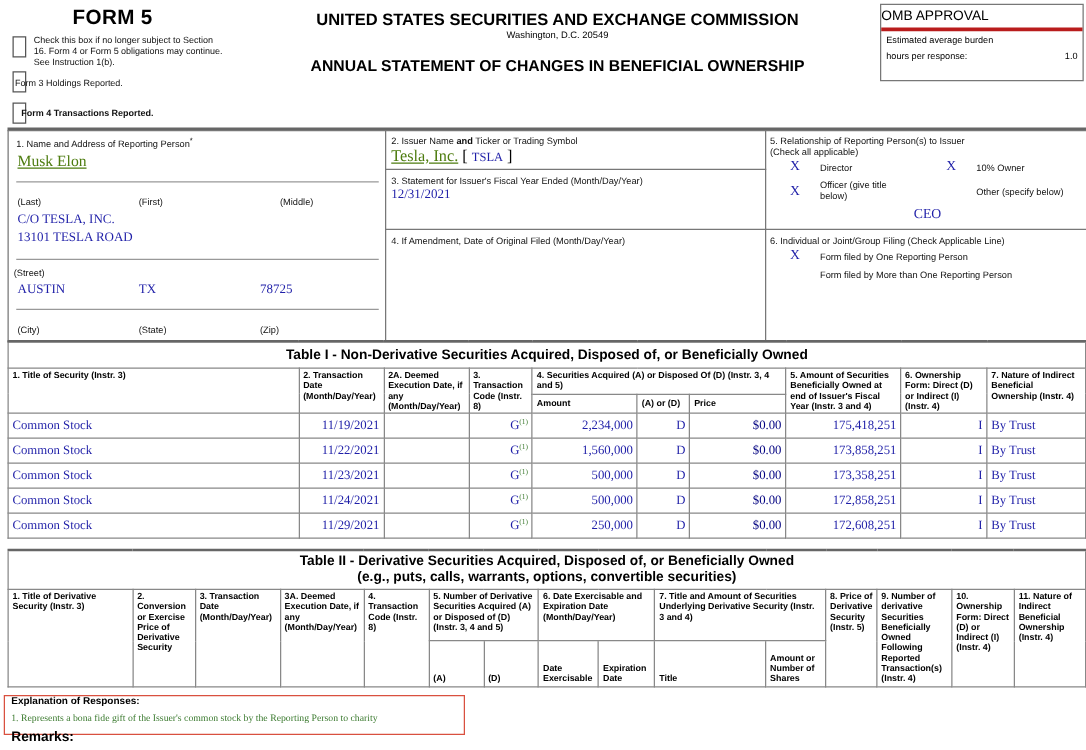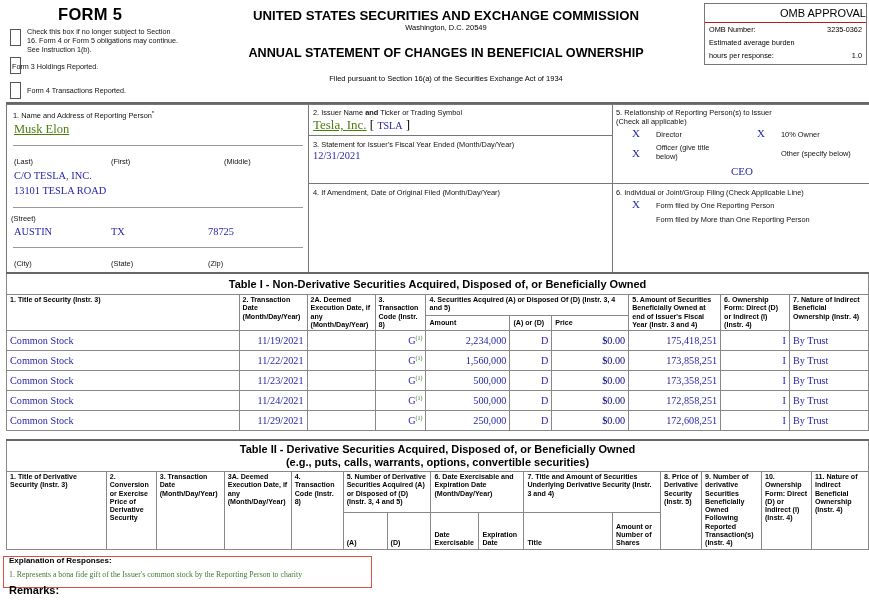--- a/index.html
+++ b/index.html
@@ -16,21 +16,21 @@
   
   .form-title { left: 58px; top: 5px; font-size: 16.5px; font-weight: bold; letter-spacing: 0.3px; }
   .cb { width: 9px; height: 15px; border: 1px solid #555; background: #fff; }
   .cb-label { font-size: 7.2px; line-height: 9px; color: #111; }
   .agency { top: 8px; left: 252px; width: 388px; text-align: center; font-size: 13.2px; font-weight: bold; }
   .agency-sub { top: 23px; left: 252px; width: 388px; text-align: center; font-size: 7.5px; }
   .stmt-title { top: 46px; left: 236px; width: 420px; text-align: center; font-size: 12.6px; font-weight: bold; }
   .filed { top: 74px; left: 252px; width: 388px; text-align: center; font-size: 7.5px; line-height: 9px; }
 
   .omb { left: 704px; top: 3px; width: 161px; height: 60px; border: 1px solid #777; }
-  .omb-head { height: 18px; border-bottom: 1px solid #b91c1c; text-align: right; font-size: 11px; line-height: 18px; }
+  .omb-head { height: 18px; border-bottom: 3px solid #b91c1c; text-align: left; font-size: 11px; line-height: 18px; }
   .omb-row { display: flex; justify-content: space-between; font-size: 7.3px; padding: 0 4px; height: 13px; line-height: 13px; }
 
   
   .frame { left: 6px; top: 104px; width: 863px; height: 168px; border: 1px solid #777; border-right: none; }
   .line { background: #999; height: 1px; }
   .lbl { font-size: 7.4px; color: #111; }
   .val { font-size: 10.4px; }
 
   
   table { border-collapse: collapse; position: absolute; }
@@ -50,35 +50,30 @@
 
 <div class="abs cb" style="left:10px; top:29px;"></div>
 <div class="abs cb-label" style="left:27px; top:27px;">
   <div>Check this box if no longer subject to Section</div>
   <div>16. Form 4 or Form 5 obligations may continue.</div>
   <div>See Instruction 1(b).</div>
 </div>
 <div class="abs cb" style="left:10px; top:57px;"></div>
 <div class="abs cb-label" style="left:12px; top:62px;">Form 3 Holdings Reported.</div>
 <div class="abs cb" style="left:10px; top:82px;"></div>
-<div class="abs cb-label" style="left:27px; top:86px;">Form 4 Transactions Reported.</div>
+<div class="abs cb-label" style="left:17px; top:86px;font-weight:bold;">Form 4 Transactions Reported.</div>
 
 <div class="abs agency">UNITED STATES SECURITIES AND EXCHANGE COMMISSION</div>
 <div class="abs agency-sub">Washington, D.C. 20549</div>
 <div class="abs stmt-title">ANNUAL STATEMENT OF CHANGES IN BENEFICIAL OWNERSHIP</div>
 <div class="abs filed">
-  <div>Filed pursuant to Section 16(a) of the Securities Exchange Act of 1934</div>
 </div>
 
 <div class="abs omb">
   <div class="omb-head">OMB APPROVAL</div>
-  <div class="omb-row">
-    <span>OMB Number:</span>
-    <span>3235-0362</span>
-  </div>
   <div class="omb-row">
     <span>Estimated average burden</span>
   </div>
   <div class="omb-row">
     <span>hours per response:</span>
     <span>1.0</span>
   </div>
 </div>
 
 <div class="abs frame"></div>

